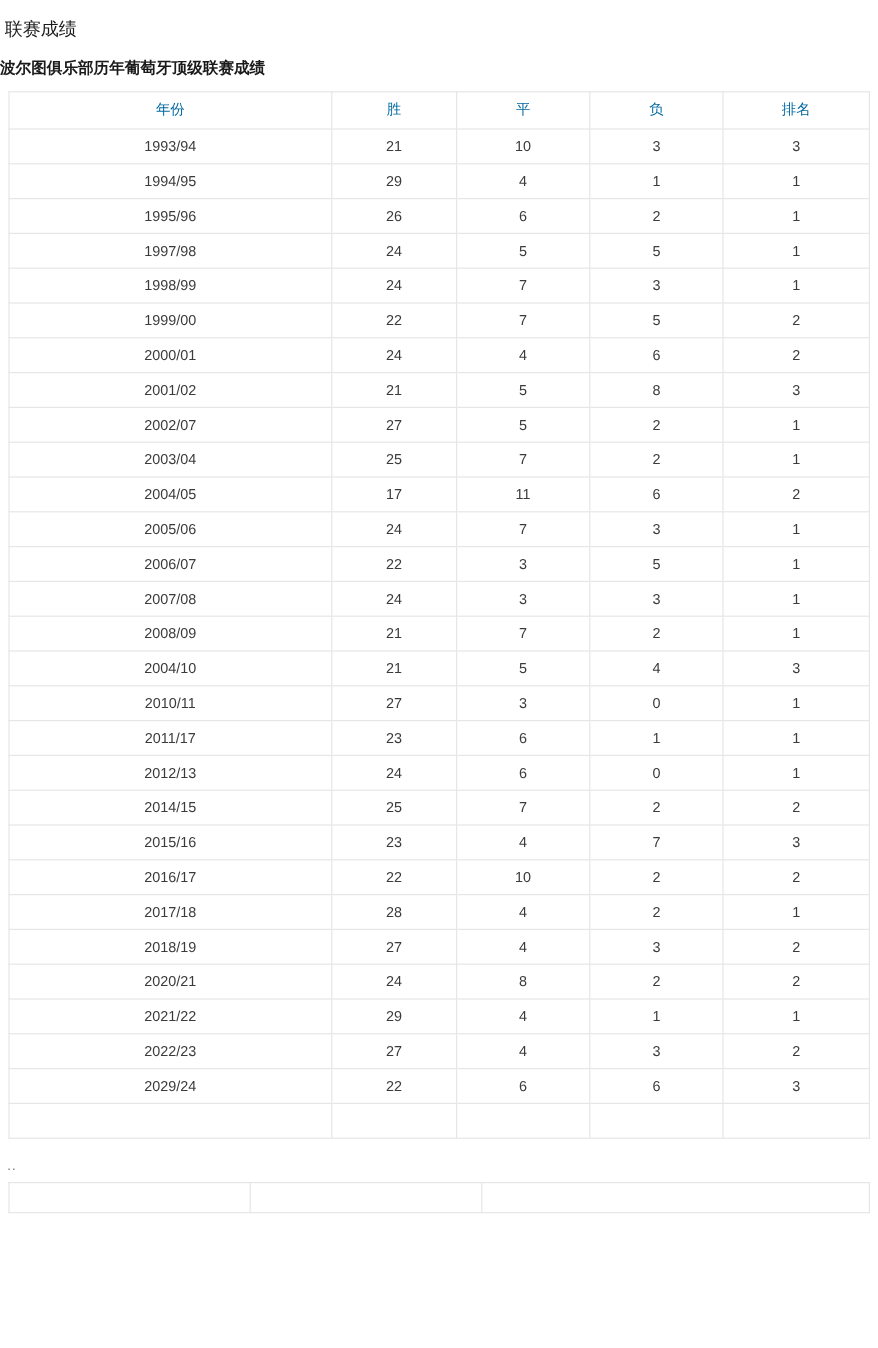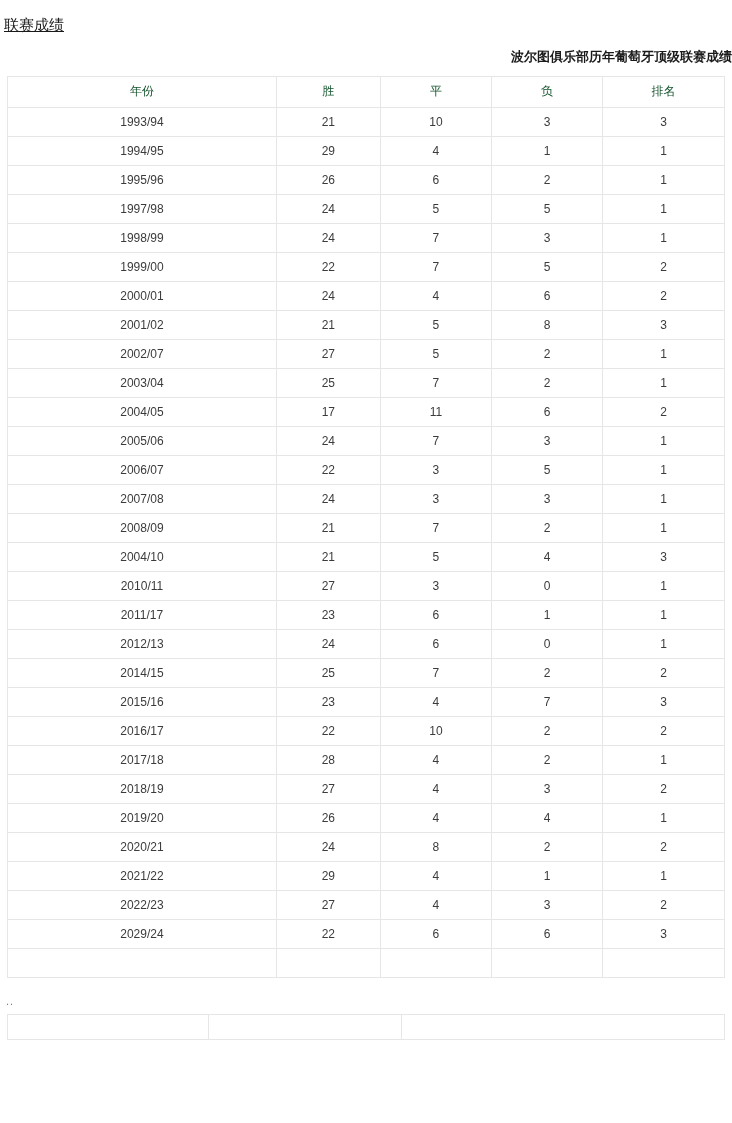--- a/index.html
+++ b/index.html
@@ -20,24 +20,23 @@
     min-height: 1123px;
     box-sizing: border-box;
   }
   .section-heading {
     font-size: 15px;
     font-weight: normal;
     color: #1a1a1a;
     margin: 0;
     padding: 14px 0 6px 4px;
     line-height: 1.4;
-    text-decoration: underline;
   }
   .table-title {
-    text-align: right;
+    text-align: left;
     font-size: 13px;
     font-weight: bold;
     color: #1a1a1a;
     padding: 8px 0 10px 0;
     line-height: 1.3;
   }
   table.stats {
     width: 718px;
     margin: 0 auto;
     border-collapse: collapse;
@@ -55,21 +54,21 @@
     border: 1px solid #e6e6e6;
     text-align: center;
     vertical-align: middle;
     height: 28px;
     padding: 0 4px;
     color: #3b3b3b;
     font-weight: normal;
   }
   table.stats thead th {
     height: 30px;
-    color: #14532d;
+    color: #0369a1;
     background: #ffffff;
   }
   .spacer-row td {
     height: 26px;
     border: 1px solid #e6e6e6;
     border-top: 1px solid #e6e6e6;
   }
   .below-gap {
     height: 18px;
   }
@@ -285,27 +284,20 @@
           <td>1</td>
         </tr>
         <tr>
           <td>2018/19</td>
           <td>27</td>
           <td>4</td>
           <td>3</td>
           <td>2</td>
         </tr>
         <tr>
-          <td>2019/20</td>
-          <td>26</td>
-          <td>4</td>
-          <td>4</td>
-          <td>1</td>
-        </tr>
-        <tr>
           <td>2020/21</td>
           <td>24</td>
           <td>8</td>
           <td>2</td>
           <td>2</td>
         </tr>
         <tr>
           <td>2021/22</td>
           <td>29</td>
           <td>4</td>

